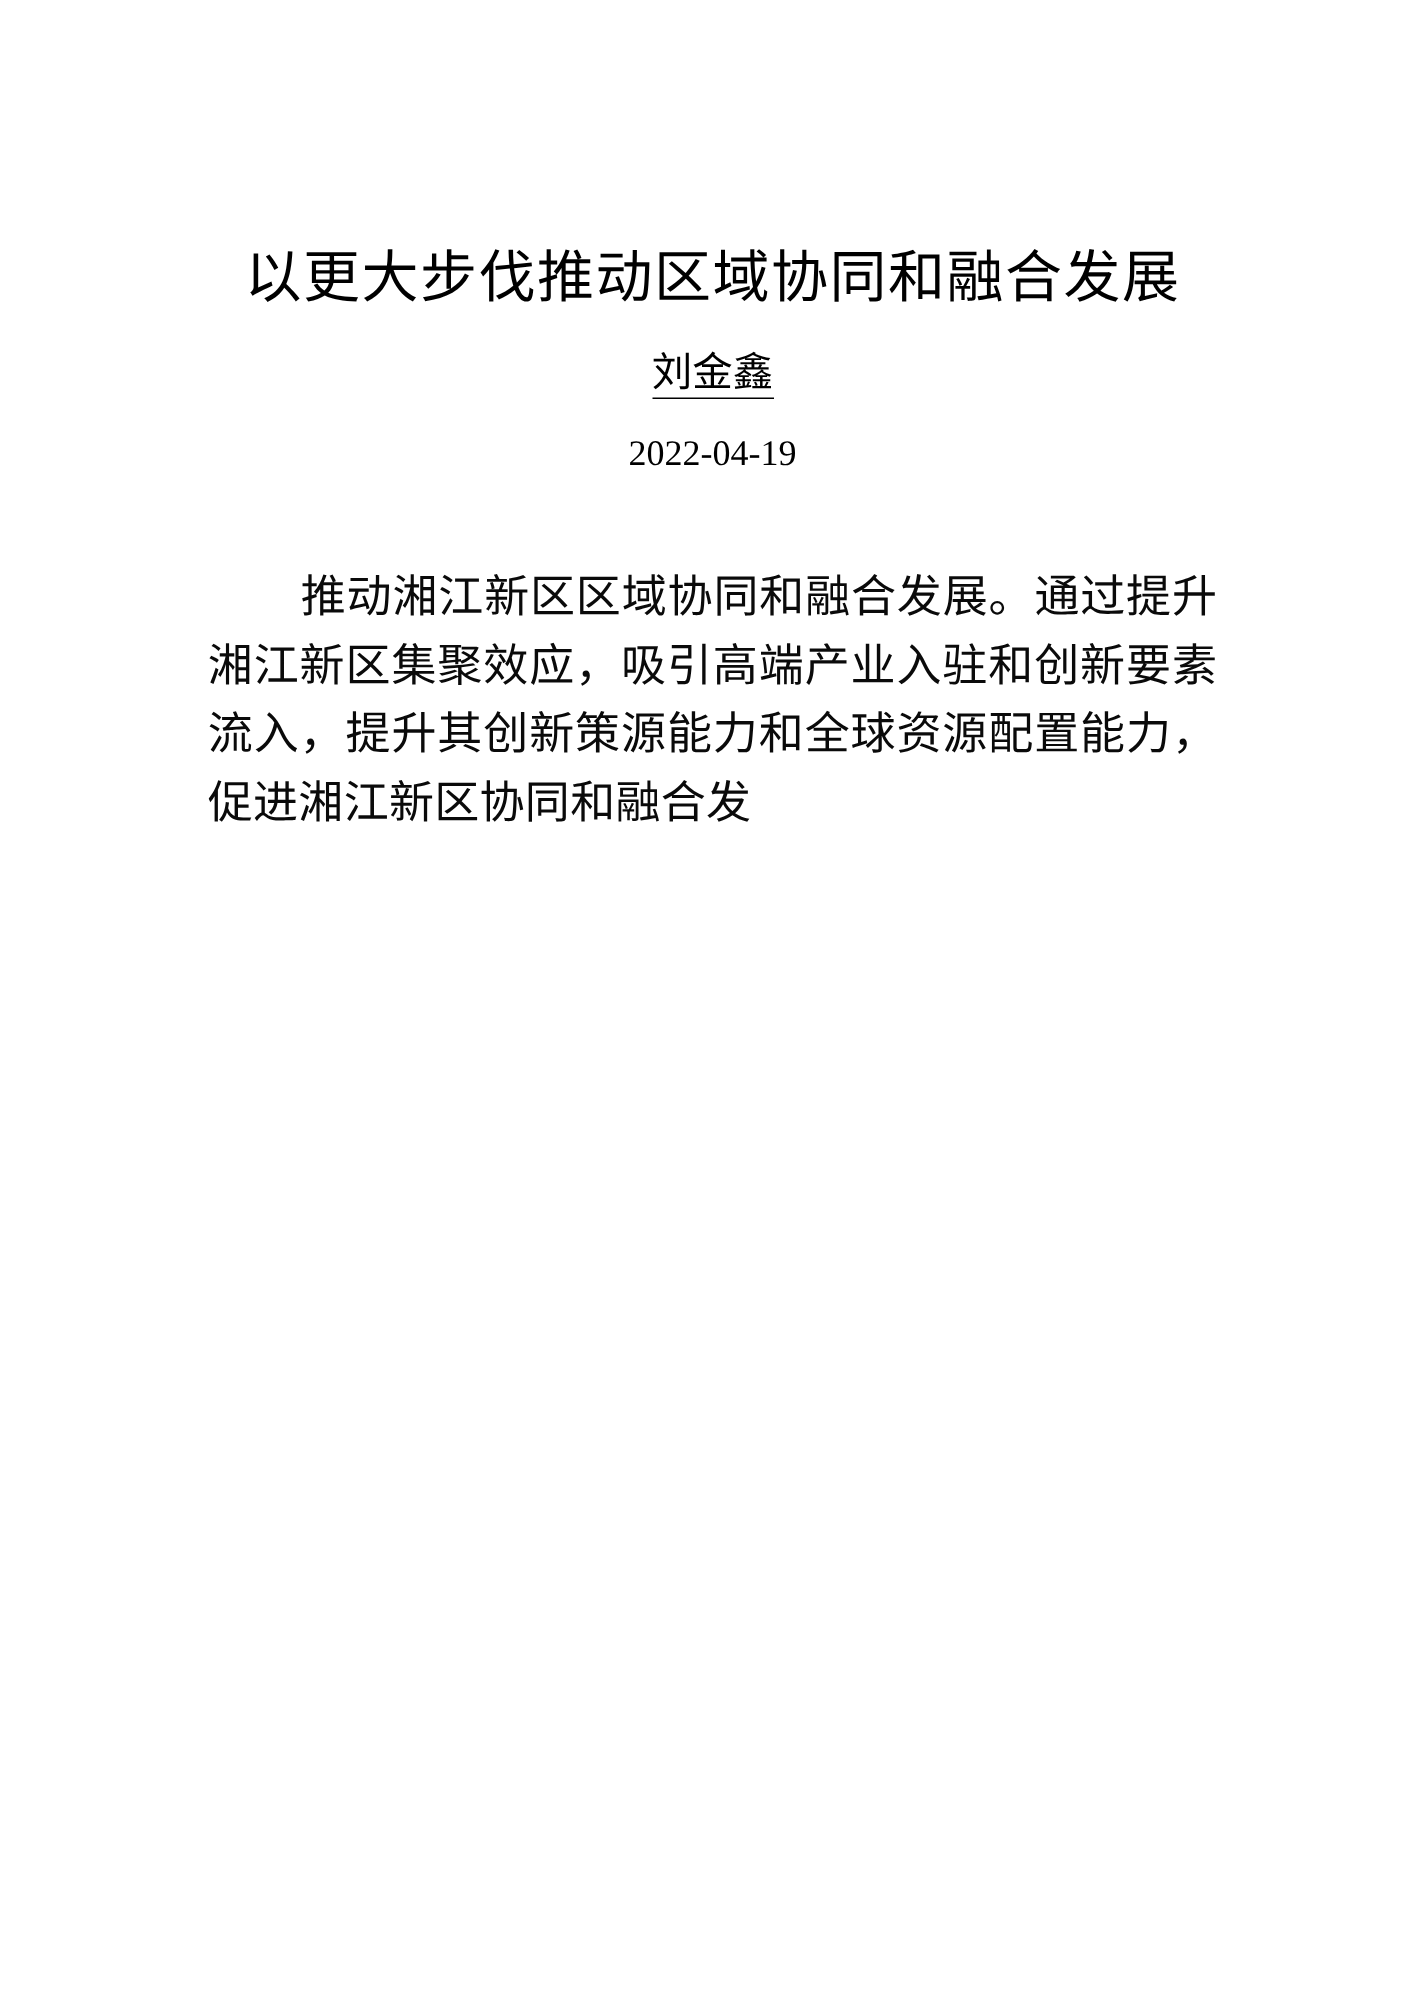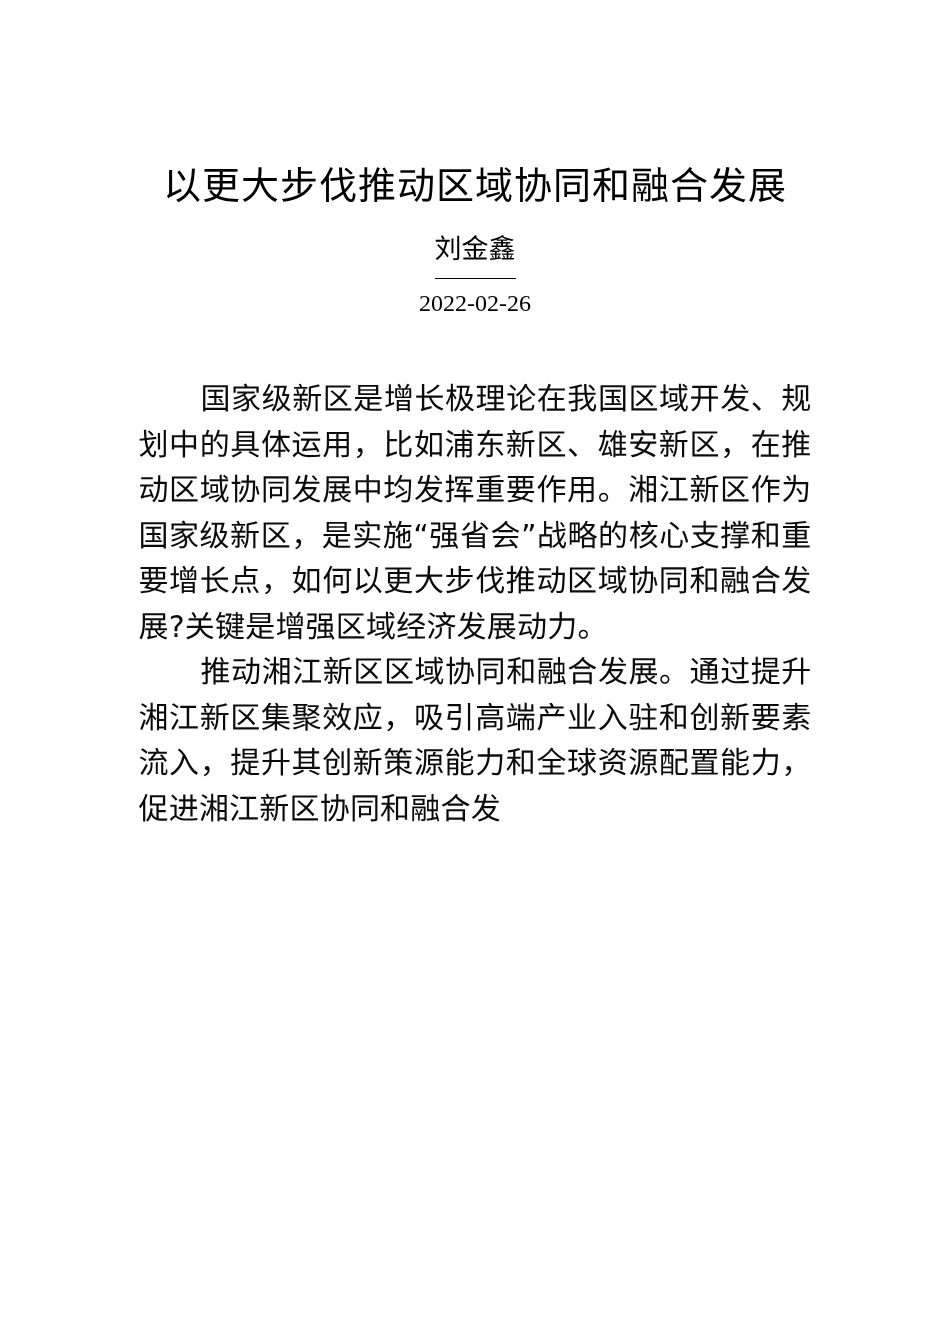--- a/index.html
+++ b/index.html
@@ -40,21 +40,21 @@
     margin-top: 20px;
     font-family: "DejaVu Sans", "Liberation Sans", sans-serif;
     font-size: 27px;
     line-height: 34px;
     font-weight: 400;
     color: #000000;
   }
 
   .doc-author .author-name {
     border-bottom: 1.5px solid #000000;
-    padding-bottom: 14px;
+    padding-bottom: 1px;
   }
 
   .doc-date {
     margin-top: 22px;
     font-family: "Liberation Serif", "DejaVu Serif", serif;
     font-size: 24px;
     line-height: 30px;
     font-weight: 400;
     color: #000000;
   }
@@ -95,23 +95,22 @@
 
 <div class="page">
 
   <header class="doc-header">
     <h1 class="doc-title">以更大步伐推动区域协同和融合发展</h1>
 
     <div class="doc-author">
       <span class="author-name">刘金鑫</span>
     </div>
 
-    <div class="doc-date">2022-02-26</div>
+    <div class="doc-date">2022-04-19</div>
   </header>
 
   <main class="doc-body">
-    <p class="body-paragraph">国家级新区是增长极理论在我国区域开发、规划中的具体运用，比如浦东新区、雄安新区，在推动区域协同发展中均发挥重要作用。湘江新区作为国家级新区，是实施“强省会”战略的核心支撑和重要增长点，如何以更大步伐推动区域协同和融合发展?关键是增强区域经济发展动力。</p>
 
 
     <p class="body-paragraph is-truncated">推动湘江新区区域协同和融合发展。通过提升湘江新区集聚效应，吸引高端产业入驻和创新要素流入，提升其创新策源能力和全球资源配置能力，促进湘江新区协同和融合发</p>
   </main>
 
 </div>
 
 </body></html>

